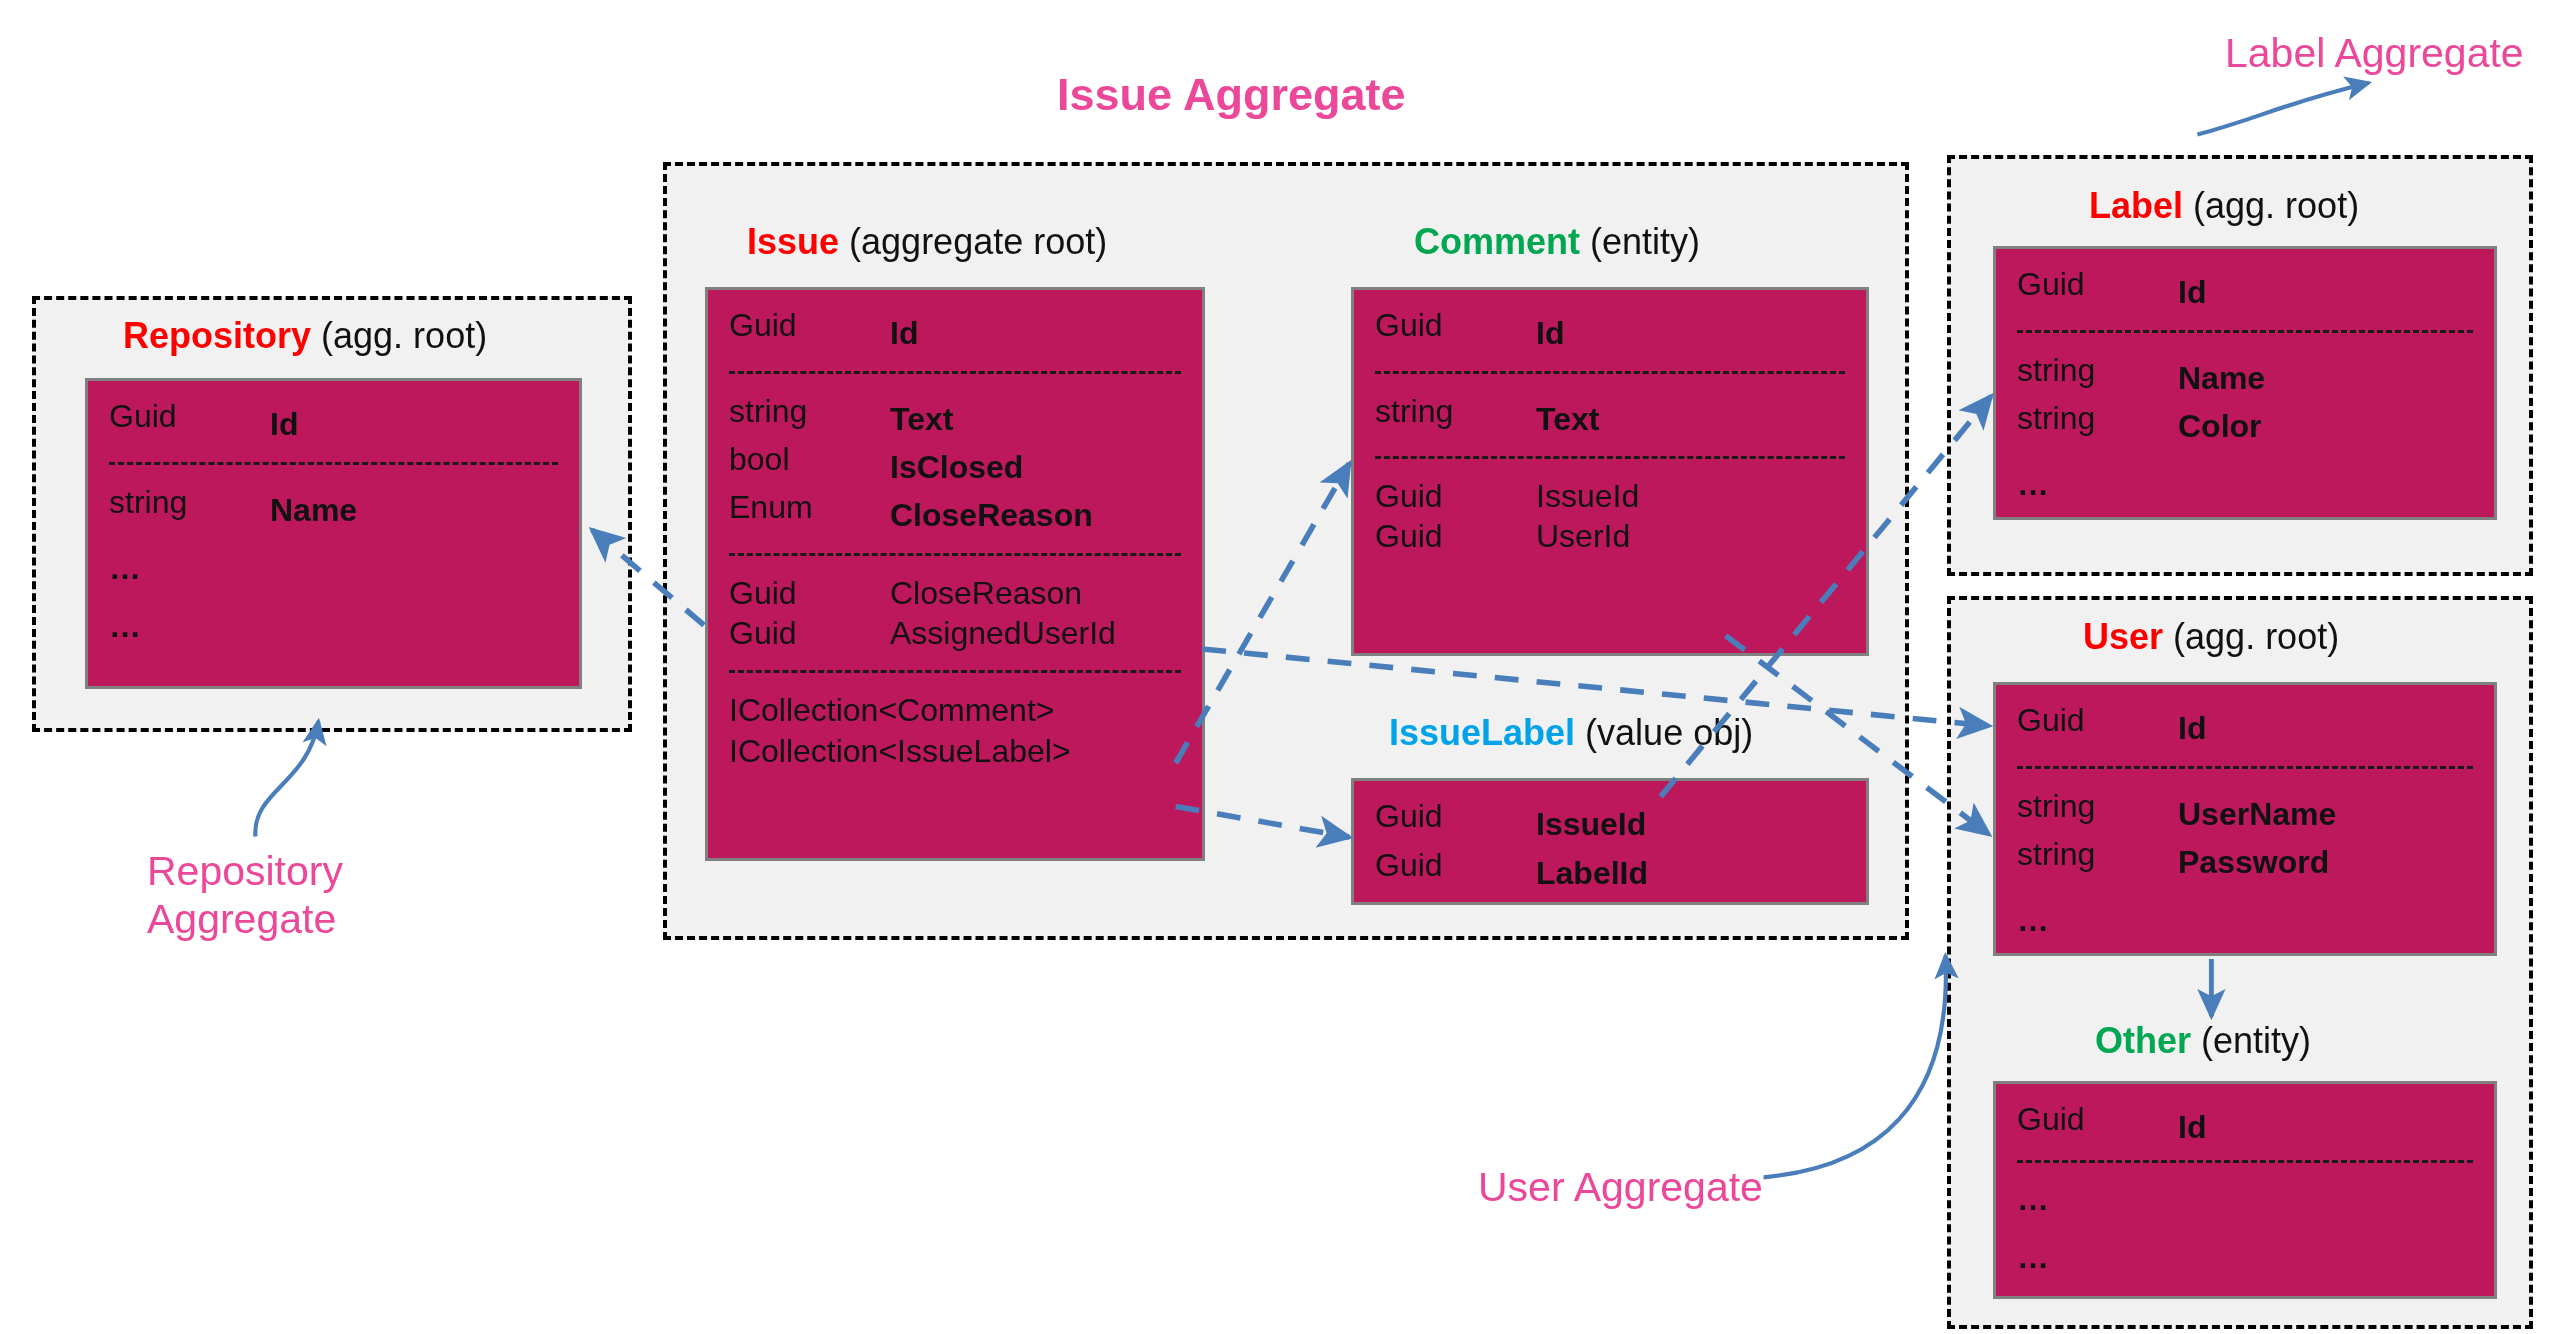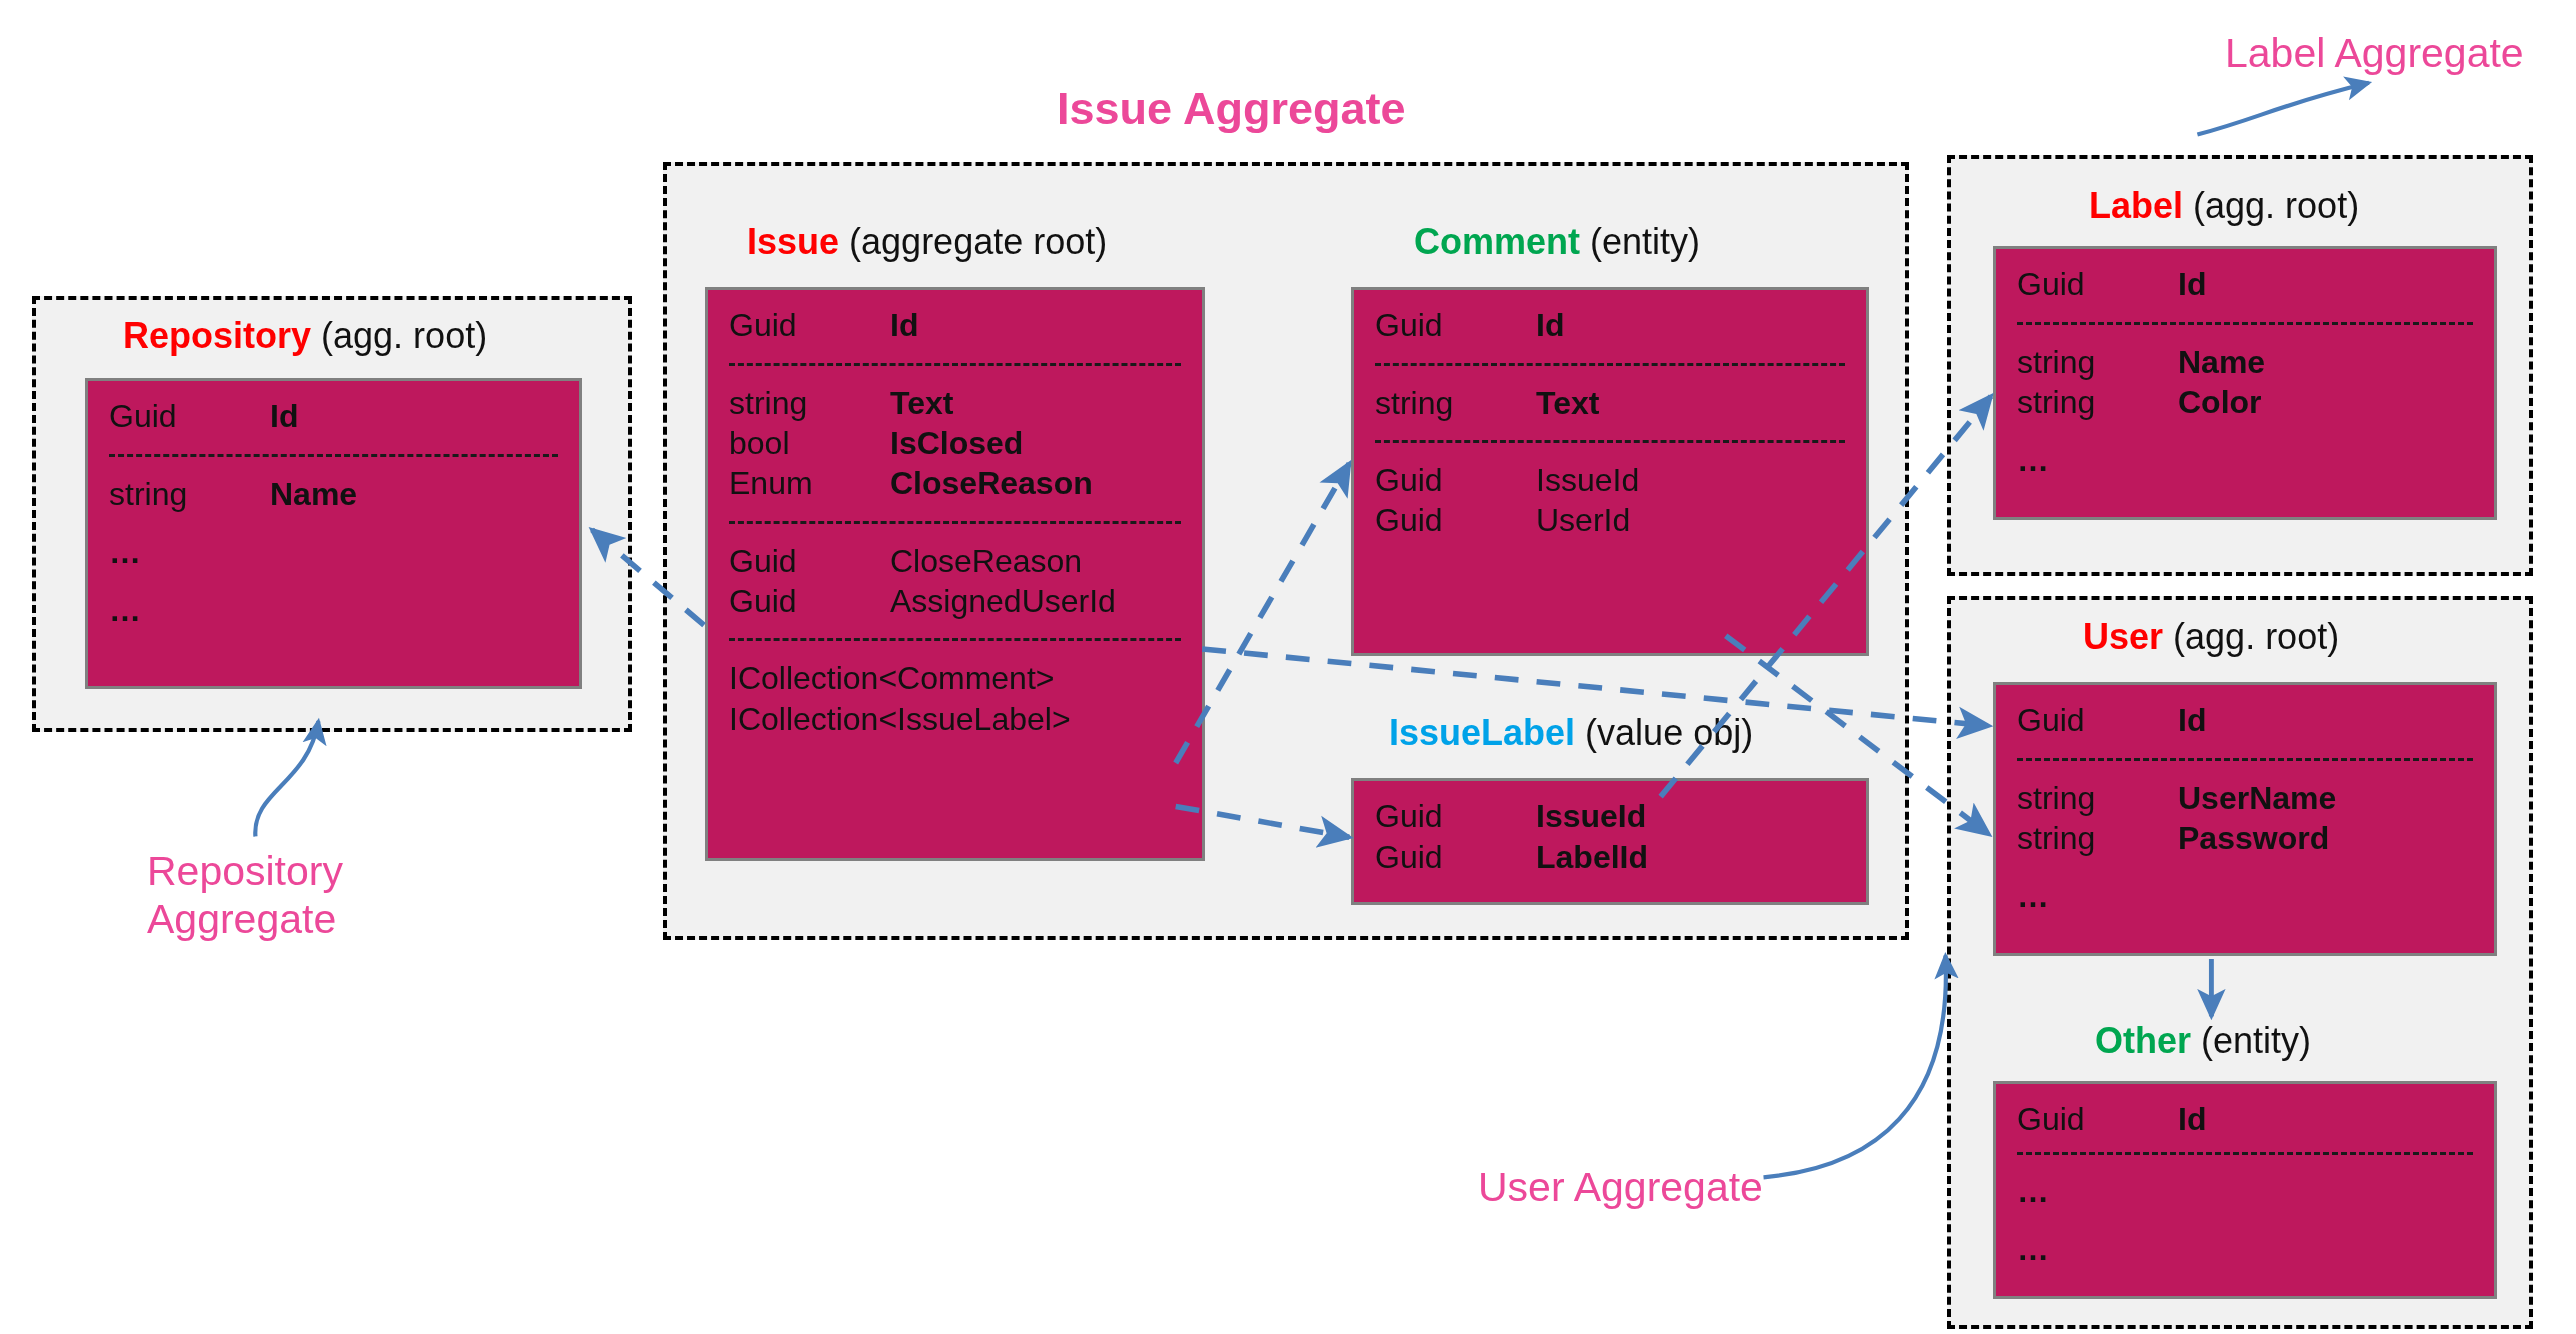--- a/index.html
+++ b/index.html
@@ -18,41 +18,41 @@
   .nm.red{color:#ff0000;}
   .nm.green{color:#00a650;}
   .nm.cyan{color:#00a2e8;}
   .etitle .kind{font-weight:normal;color:#111;}
 
   
   .rows{position:absolute;left:0;top:0;width:100%;box-sizing:border-box;padding:15.4px 21px 0 21px;}
   .row{display:flex;font-size:32px;line-height:1.26;color:#111;white-space:nowrap;}
   .row .ty{width:161px;flex:0 0 161px;font-weight:normal;}
   .row .nmcol{font-weight:normal;}
-  .row.b .nmcol{font-weight:bold;}
+  .row.b .nmcol{font-weight:bold;margin-top:8px;}
   .row.wide .ty{width:auto;flex:0 0 auto;}
   .sep{height:0;border-top:3.5px dashed #1a1a1a;margin:17px 0 17px 0;}
   .sep.tight{margin:12.6px 0 15.4px 0;}
   .gap{height:18px;}
   .dots{font-size:32px;line-height:1.26;color:#111;font-weight:bold;letter-spacing:1.4px;}
 
   
   .caption{position:absolute;color:#ec4899;font-size:41px;line-height:1.18;white-space:nowrap;}
   .caption.big{font-size:45px;font-weight:bold;}
   .caption.multi{white-space:normal;}
 
   
   svg.ov{position:absolute;left:0;top:0;width:2576px;height:1335px;overflow:visible;pointer-events:none;}
 </style>
 </head>
 <body>
 
 <div id="stage">
 
-  <div class="caption big" style="left:1057px;top:82px;">Issue Aggregate</div>
+  <div class="caption big" style="left:1057px;top:68px;">Issue Aggregate</div>
 
   <div class="agg" style="left:31.5px;top:296px;width:600px;height:436px;"></div>
 
   <div class="etitle" style="left:123px;top:318px;">
     <span class="nm red">Repository</span>
     <span class="kind"> (agg. root)</span>
   </div>
 
   <div class="card" style="left:85px;top:378px;width:497px;height:311px;">
     <div class="rows">

